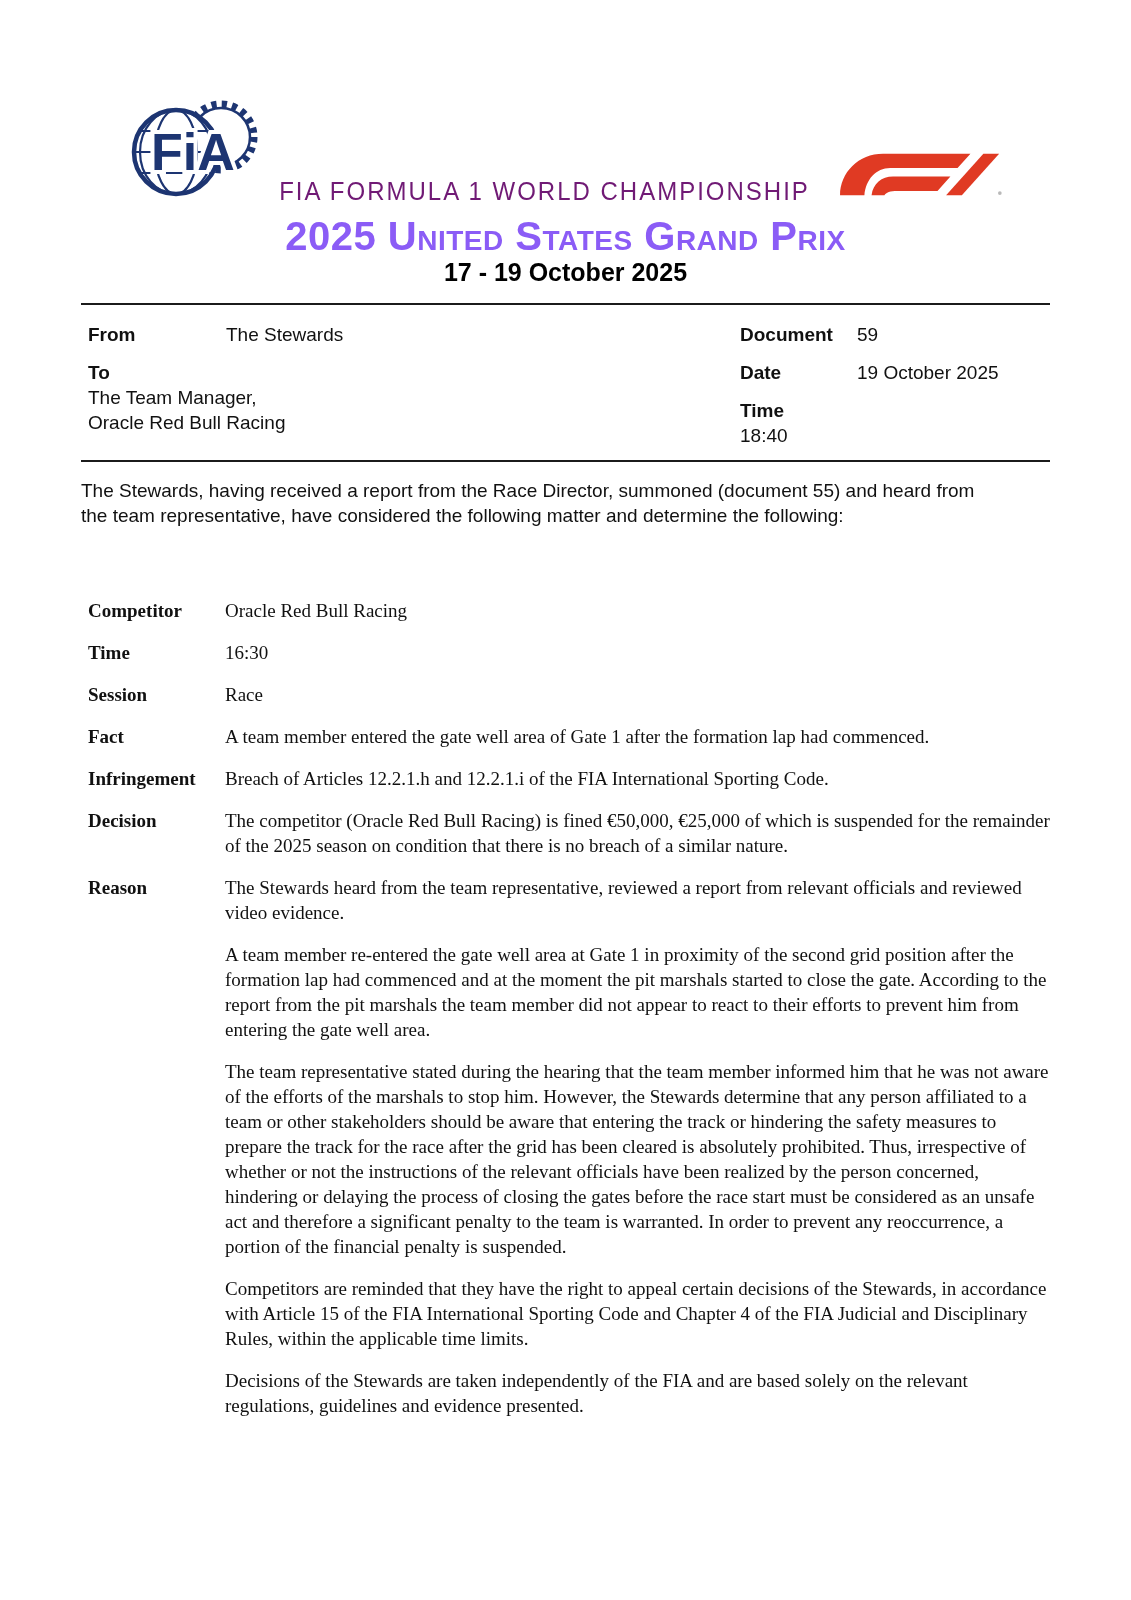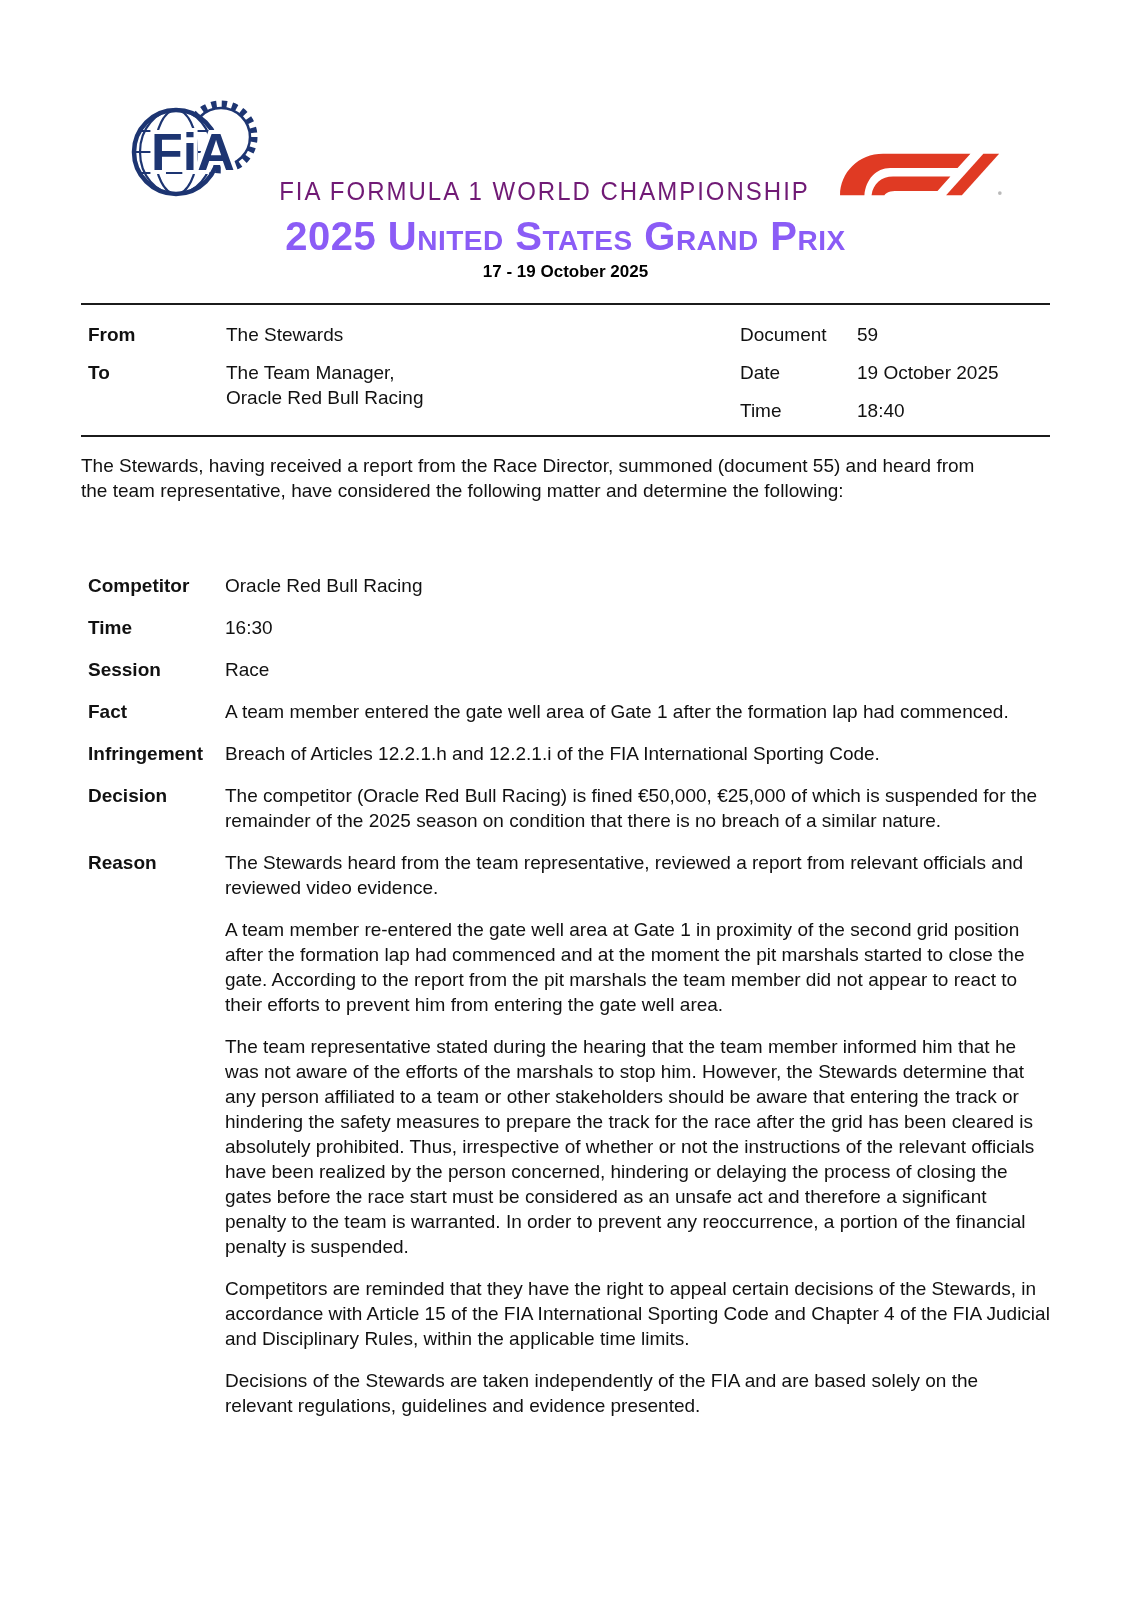--- a/index.html
+++ b/index.html
@@ -55,21 +55,21 @@
     text-align: center;
     font-size: 40px;
     line-height: 44px;
     font-weight: bold;
     font-variant: small-caps;
     letter-spacing: 0.5px;
     color: #8b5cf6;
   }
   .subtitle {
     text-align: center;
-    font-size: 17px;
+    font-size: 25px;
     line-height: 28px;
     font-weight: bold;
     color: #000;
   }
 
   .rule {
     border: none;
     border-top: 2px solid #1b1b1b;
     margin: 0;
   }
@@ -77,31 +77,31 @@
   .rule-bottom { margin-top: 12px; }
 
   
   .meta {
     display: flex;
     padding: 17px 0 0 7px;
   }
   .meta-left { width: 652px; flex: 0 0 auto; }
   .meta-right { flex: 1 1 auto; }
   .mrow { display: flex; margin-bottom: 13px; justify-content: space-between; }
-  .mrow:last-child { margin-bottom: 0; }
+  .mrow:last-child { margin-bottom: 0; flex-direction: column; }
   .meta-left .mlabel { width: 138px; flex: 0 0 auto; font-weight: bold; }
-  .meta-right .mlabel { width: 117px; flex: 0 0 auto; font-weight: normal; }
+  .meta-right .mlabel { width: 117px; flex: 0 0 auto; font-weight: bold; }
   .mvalue { flex: 1 1 auto; }
 
   
   .intro {
     margin: 16px 0 0 0;
     max-width: 900px;
   }
-  .sections { margin-top: 70px; padding-left: 7px; }
+  .sections { margin-top: 70px; padding-left: 7px; font-family: Liberation Serif, serif; }
   .section {
     display: grid;
     grid-template-columns: 137px 1fr;
     margin-bottom: 17px;
   }
   .section .label { font-weight: bold; }
   .section .value p { margin: 0 0 17px 0; }
   .section .value p:last-child { margin-bottom: 0; }
 </style>
 </head>

